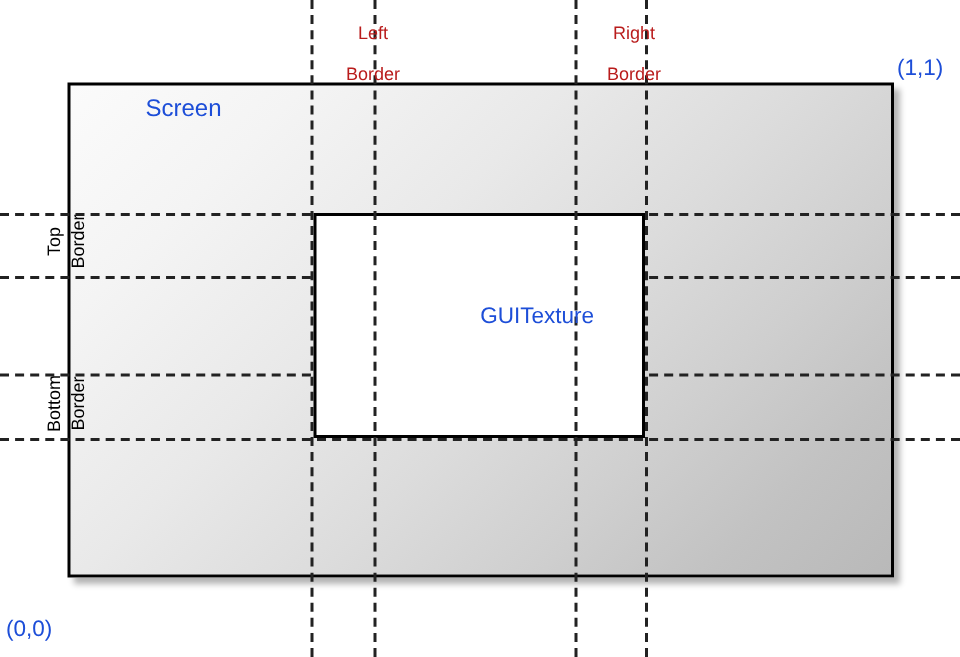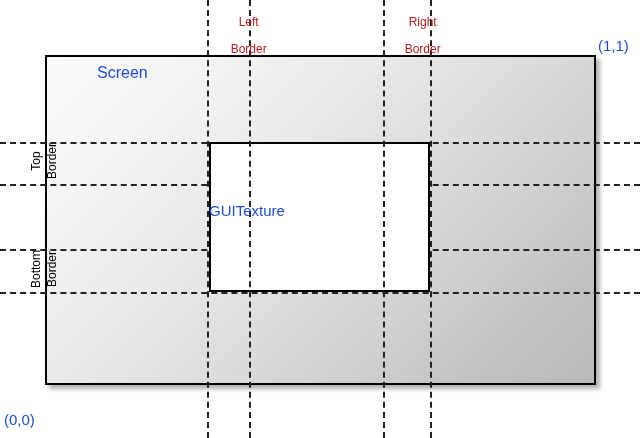--- a/index.html
+++ b/index.html
@@ -76,21 +76,21 @@
   .screen-label {
     left: 57px;
     top: 64px;
     font-size: 16px;
     margin-left: 40px;
   }
   .texture-label {
     left: 209px;
     top: 203px;
     width: 187px;
-    text-align: left;
+    text-align: right;
     font-size: 15px;
   }
   .corner-label {
     font-size: 15px;
   }
   .corner-tr { left: 598px; top: 38px; }
   .corner-bl { left: 4px;   top: 412px; }
 
   .edge-label {
     position: absolute;

